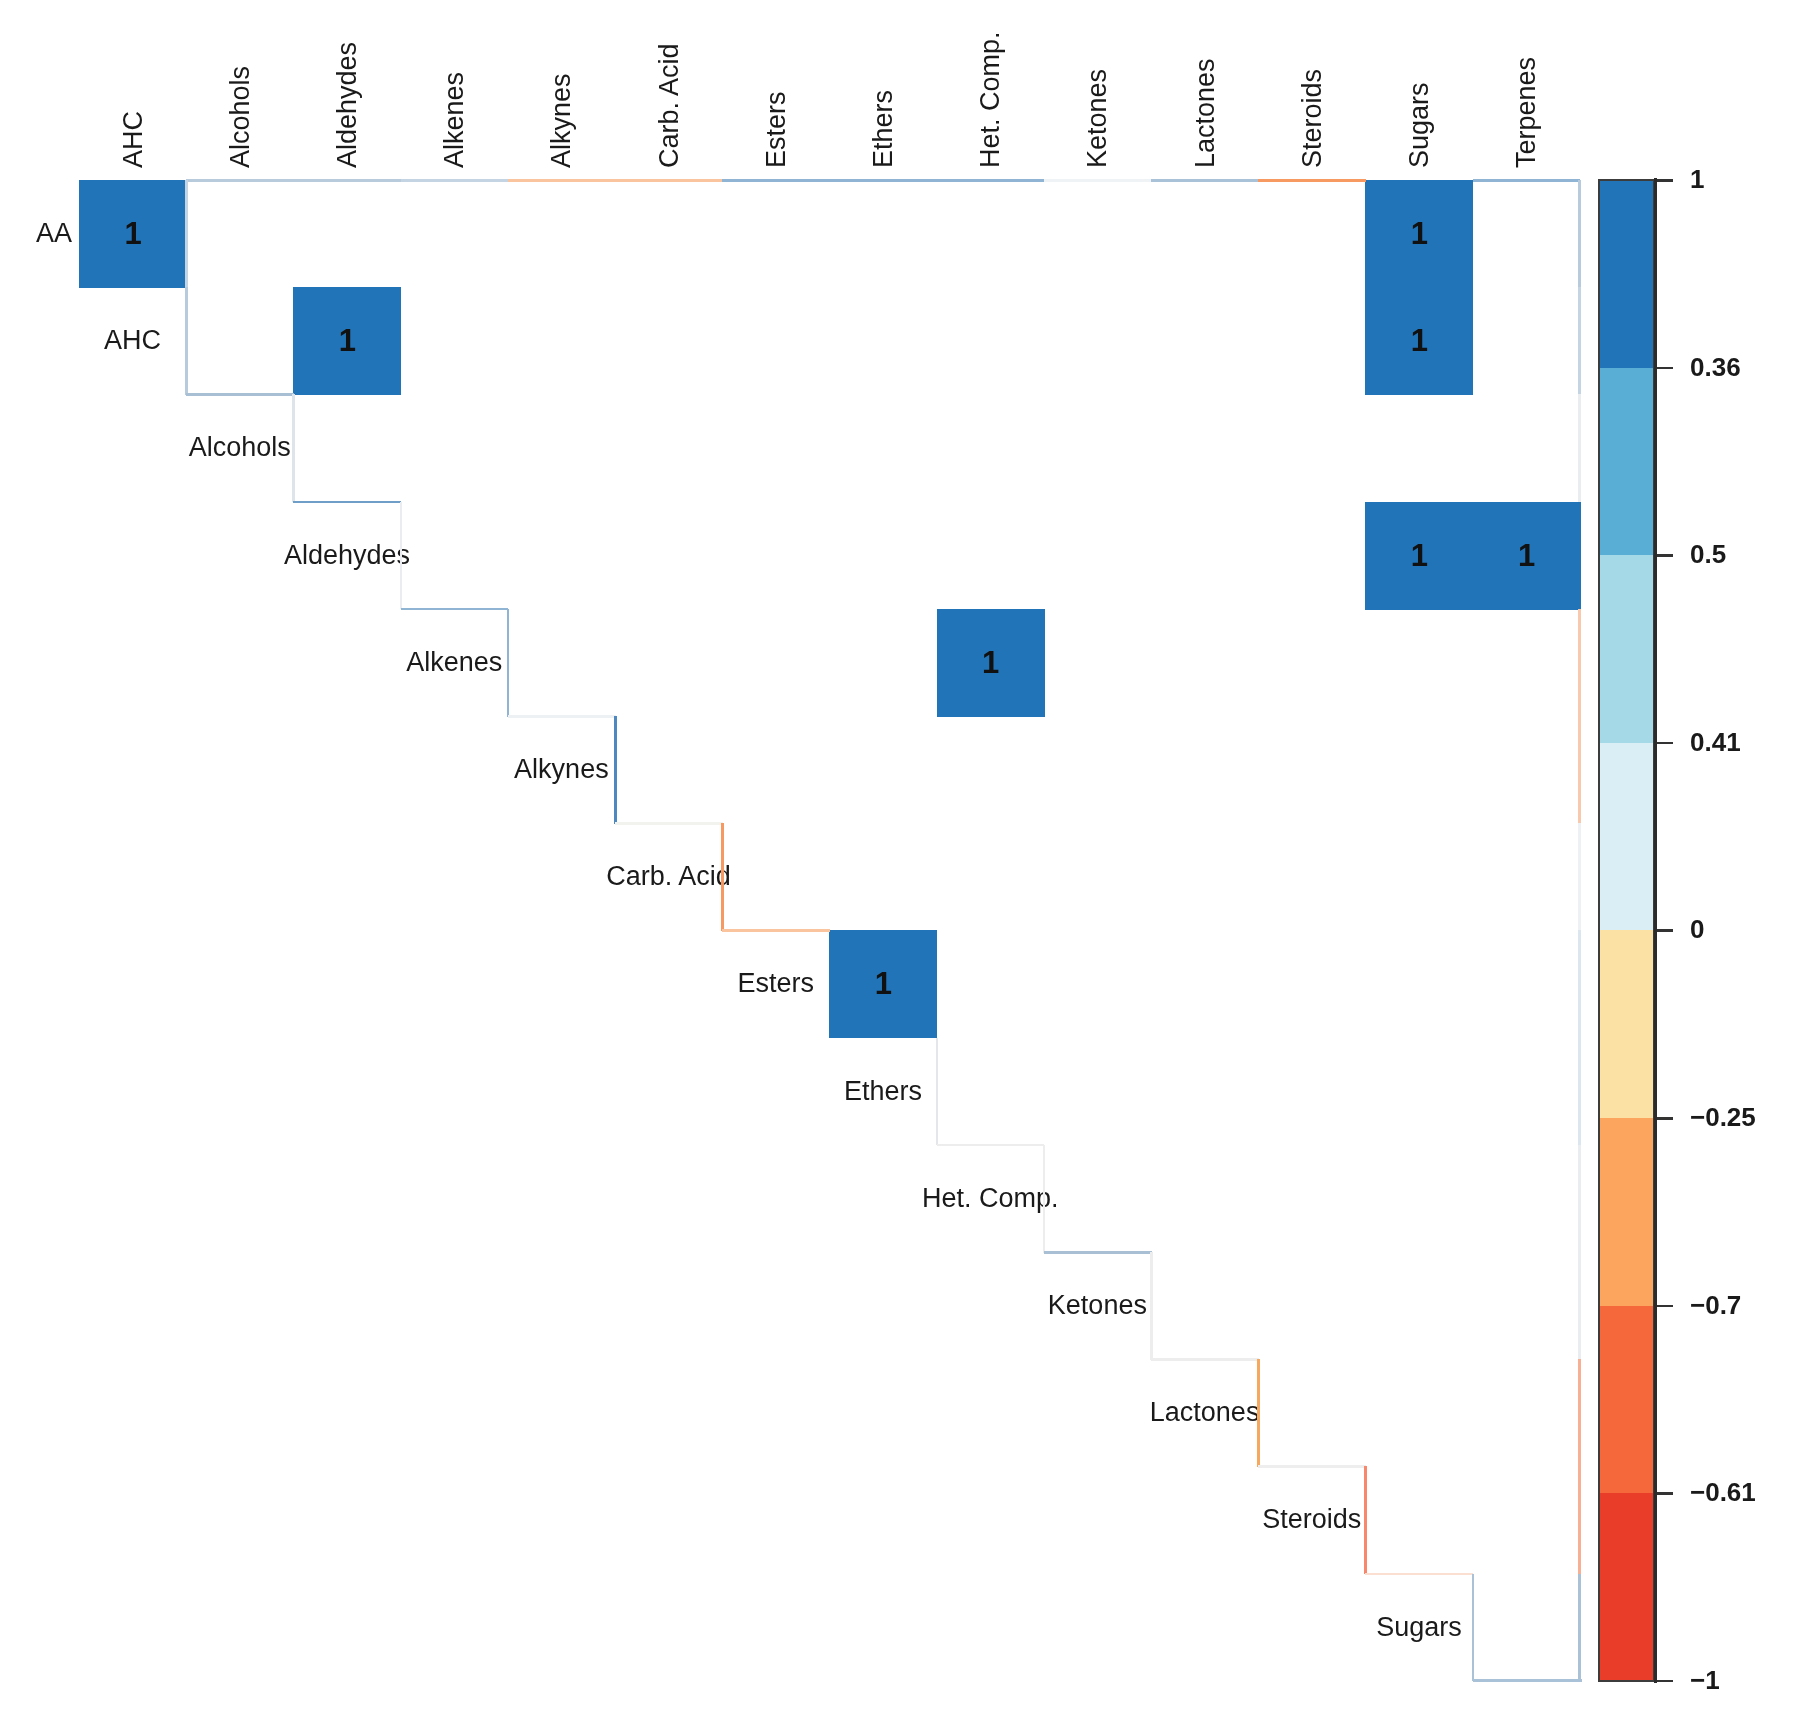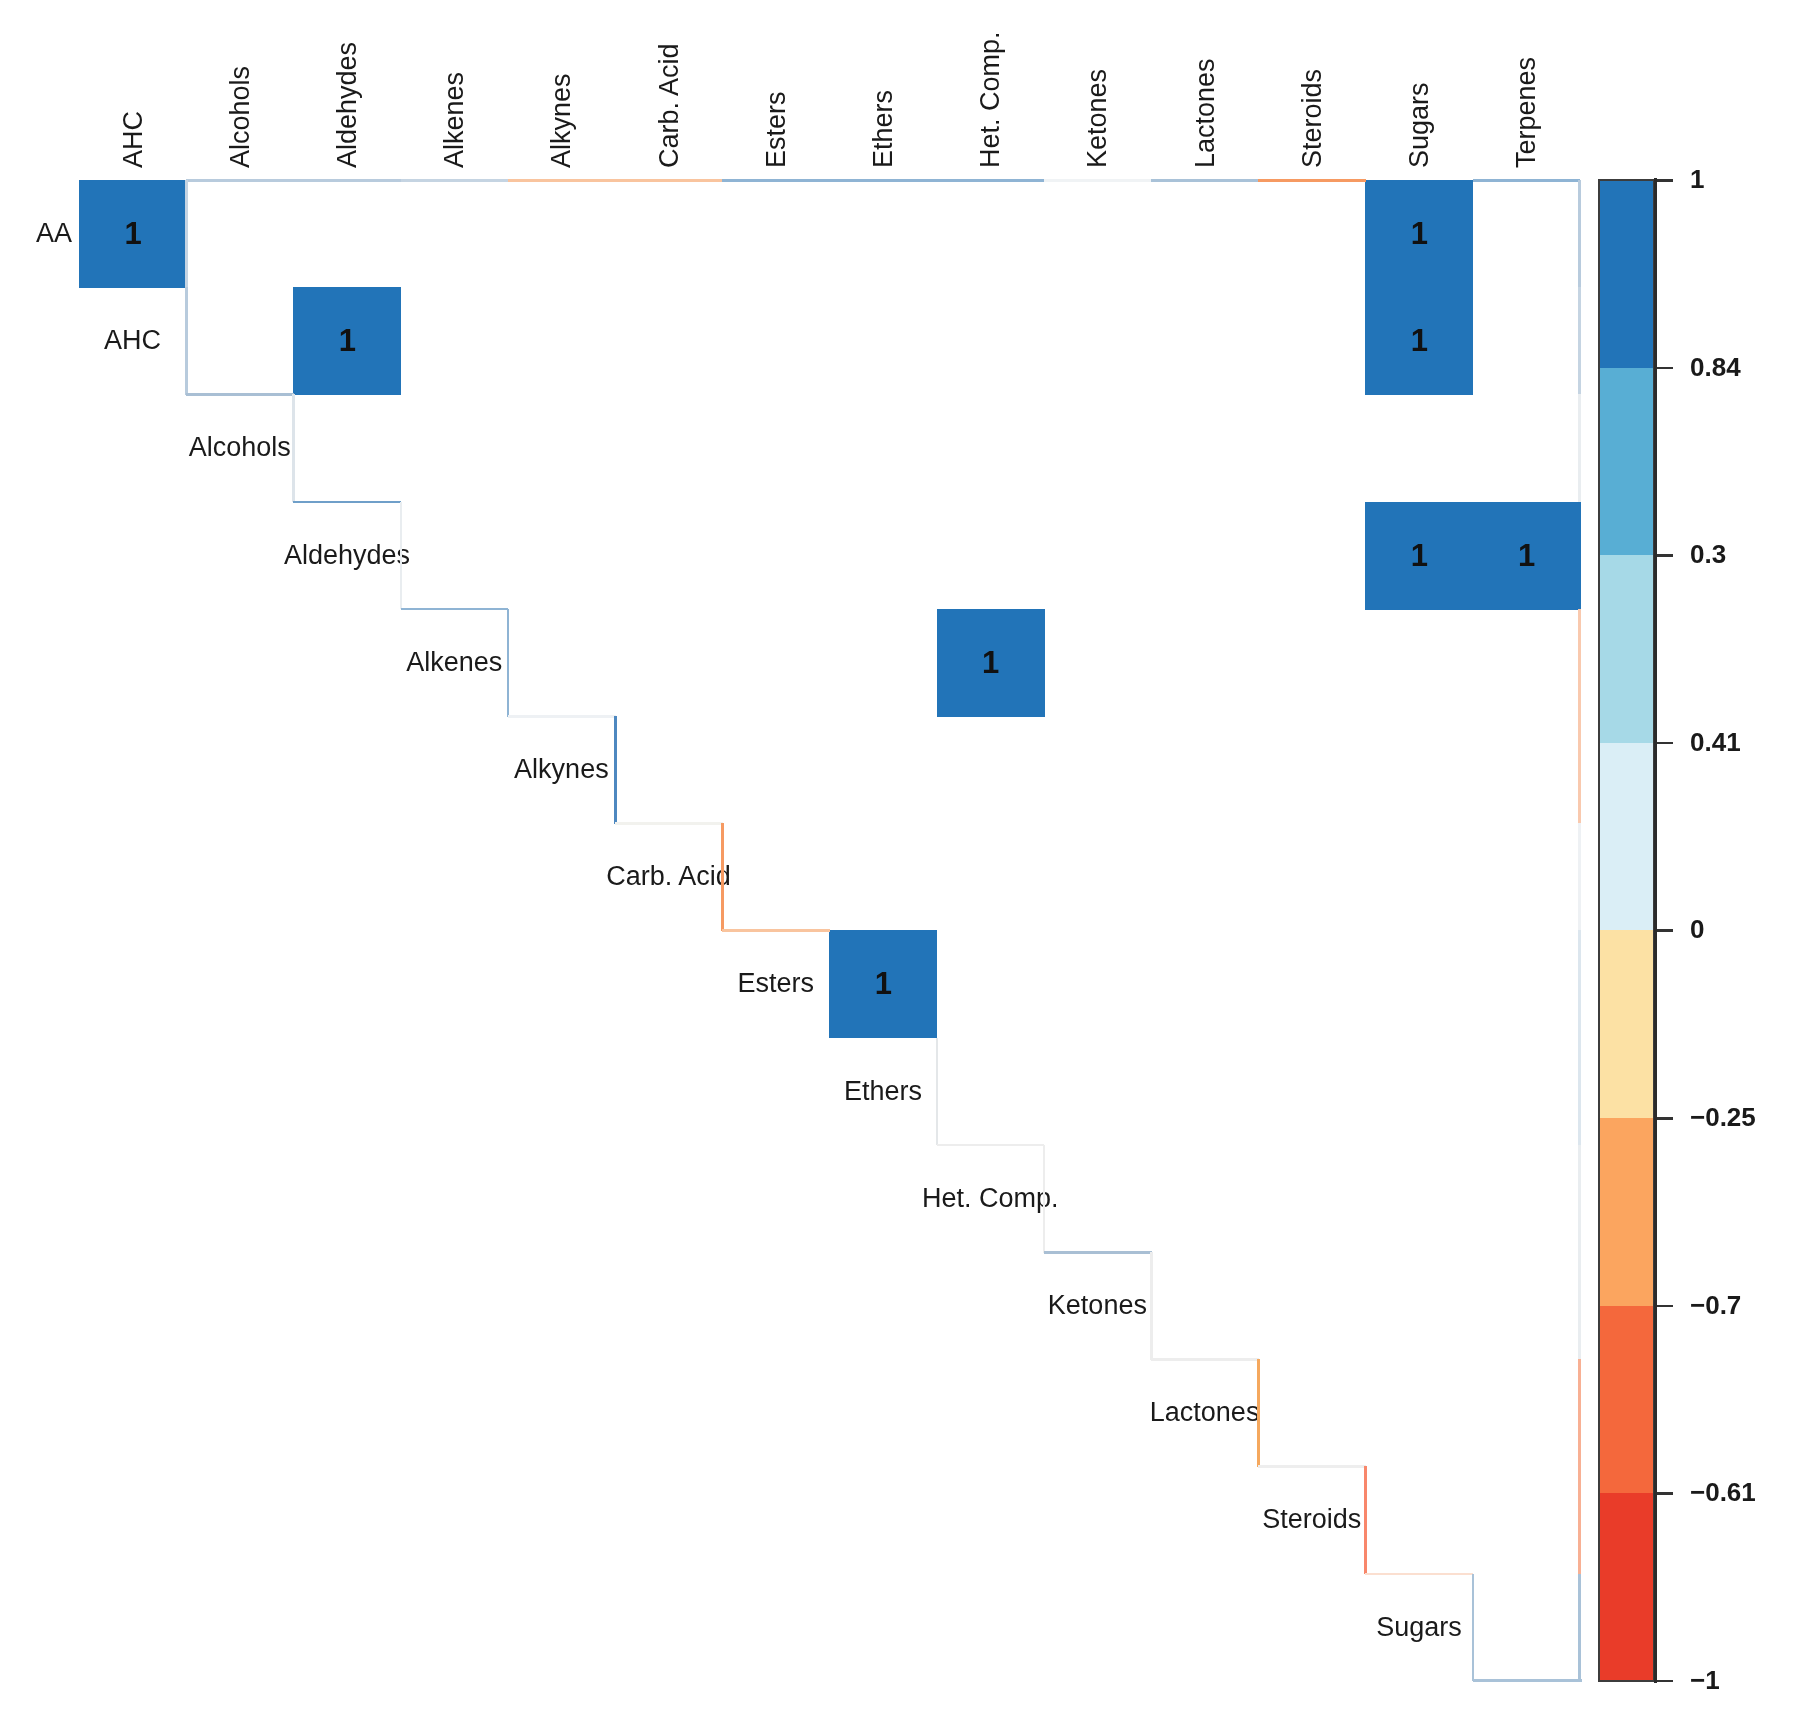--- a/index.html
+++ b/index.html
@@ -155,23 +155,23 @@
     <div class="cbar-seg" style="left: 1599px; top: 742.8px; width: 55px; height: 188.4px; background: rgb(218, 238, 246);"></div>
     <div class="cbar-seg" style="left: 1599px; top: 930.4px; width: 55px; height: 188.4px; background: rgb(252, 225, 164);"></div>
     <div class="cbar-seg" style="left: 1599px; top: 1118px; width: 55px; height: 188.4px; background: rgb(251, 165, 95);"></div>
     <div class="cbar-seg" style="left: 1599px; top: 1305.6px; width: 55px; height: 188.4px; background: rgb(244, 104, 60);"></div>
     <div class="cbar-seg" style="left: 1599px; top: 1493.2px; width: 55px; height: 188.4px; background: rgb(233, 60, 41);"></div>
     <div class="cbar-frame" style="left: 1598px; top: 179px; width: 57px; height: 1502.8px;"></div>
     <div class="cbar-axis" style="left: 1654px; top: 178px; width: 3px; height: 1504.8px;"></div>
     <div class="cbar-tick" style="left: 1657px; top: 179px; width: 16px; height: 2.5px;"></div>
     <div class="cbar-tick-label" style="left: 1690px; top: 164px;">1</div>
     <div class="cbar-tick" style="left: 1657px; top: 366.6px; width: 16px; height: 2.5px;"></div>
-    <div class="cbar-tick-label" style="left: 1690px; top: 351.6px;">0.84</div>
+    <div class="cbar-tick-label" style="left: 1690px; top: 351.6px;">0.36</div>
     <div class="cbar-tick" style="left: 1657px; top: 554.2px; width: 16px; height: 2.5px;"></div>
-    <div class="cbar-tick-label" style="left: 1690px; top: 539.2px;">0.3</div>
+    <div class="cbar-tick-label" style="left: 1690px; top: 539.2px;">0.5</div>
     <div class="cbar-tick" style="left: 1657px; top: 741.8px; width: 16px; height: 2.5px;"></div>
     <div class="cbar-tick-label" style="left: 1690px; top: 726.8px;">0.41</div>
     <div class="cbar-tick" style="left: 1657px; top: 929.4px; width: 16px; height: 2.5px;"></div>
     <div class="cbar-tick-label" style="left: 1690px; top: 914.4px;">0</div>
     <div class="cbar-tick" style="left: 1657px; top: 1117px; width: 16px; height: 2.5px;"></div>
     <div class="cbar-tick-label" style="left: 1690px; top: 1102px;">−0.25</div>
     <div class="cbar-tick" style="left: 1657px; top: 1304.6px; width: 16px; height: 2.5px;"></div>
     <div class="cbar-tick-label" style="left: 1690px; top: 1289.6px;">−0.7</div>
     <div class="cbar-tick" style="left: 1657px; top: 1492.2px; width: 16px; height: 2.5px;"></div>
     <div class="cbar-tick-label" style="left: 1690px; top: 1477.2px;">−0.61</div>

